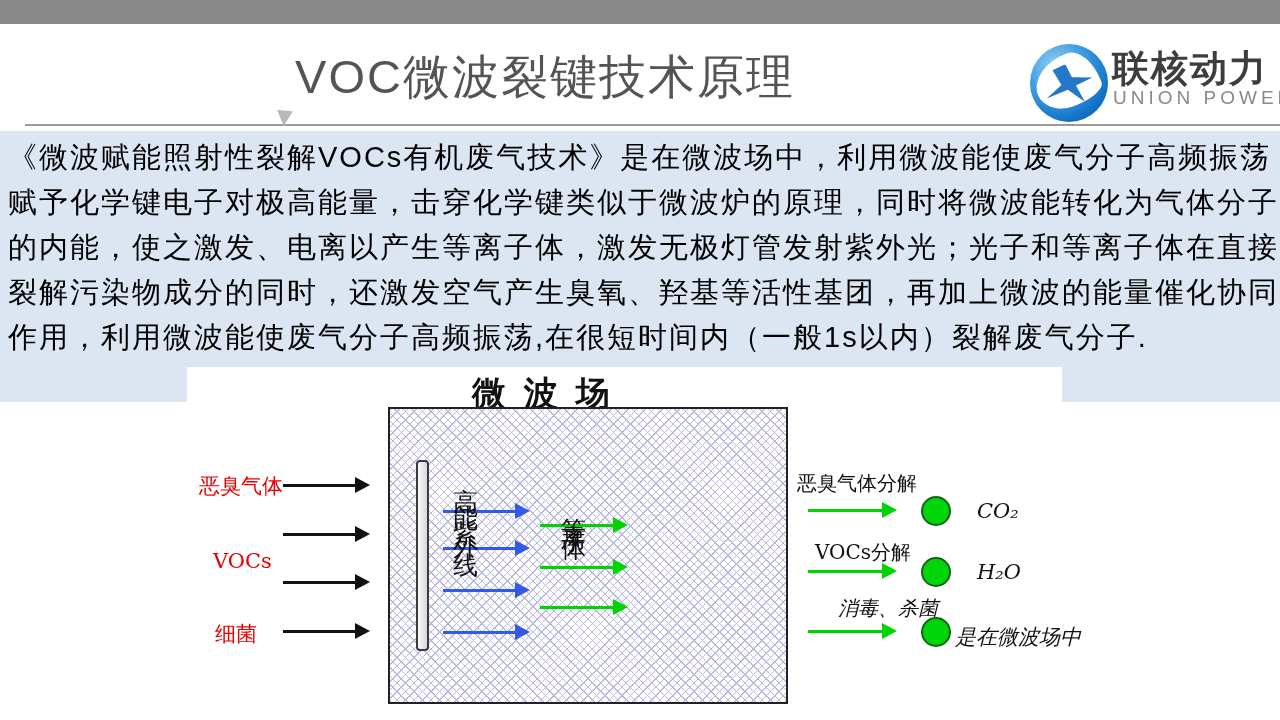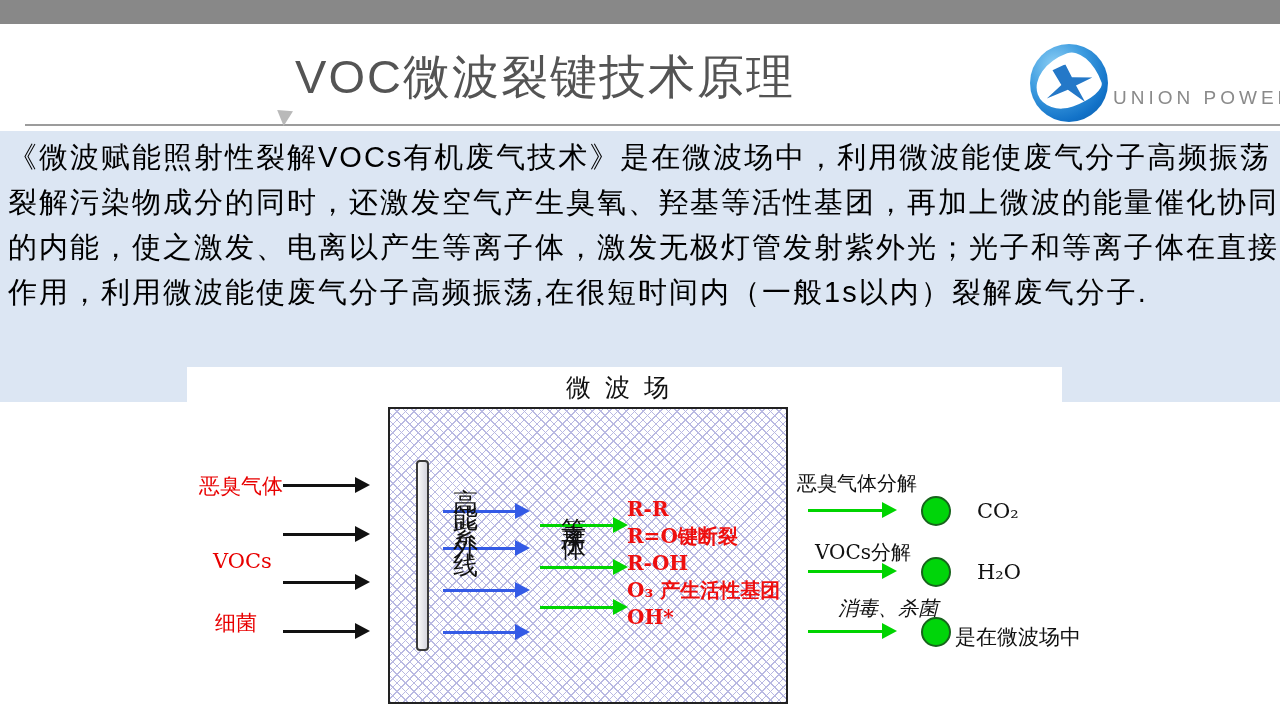--- a/index.html
+++ b/index.html
@@ -31,22 +31,22 @@
   
   .text-panel{position:absolute;left:0;top:107px;width:1280px;height:271px;
               background:#dce6f3;overflow:hidden;z-index:1;}
   .para-line{padding-left:8px;font-size:29px;line-height:45px;letter-spacing:2px;
              color:#000;white-space:nowrap;}
   .text-panel .para-wrap{padding-top:4px;}
 
   
   .diagram{position:absolute;left:187px;top:343px;width:875px;height:347px;background:#ffffff;z-index:2;}
   .serif{font-family:"DejaVu Serif","Liberation Serif",serif;}
-  .field-label{position:absolute;left:285px;top:4px;width:200px;text-align:right;
-               font-size:25px;letter-spacing:3px;color:#111;white-space:nowrap;}
+  .field-label{position:absolute;left:285px;top:4px;width:200px;text-align:left;
+               font-size:34px;letter-spacing:3px;color:#111;white-space:nowrap;font-weight:bold;}
   .mw-box{position:absolute;left:201px;top:40px;width:400px;height:297px;
           border:2px solid #222;background-color:#ffffff;box-sizing:border-box;
           background-image:
             repeating-linear-gradient(45deg,#b9b9e2 0,#b9b9e2 1px,transparent 1px,transparent 6px),
             repeating-linear-gradient(-45deg,#b9b9e2 0,#b9b9e2 1px,transparent 1px,transparent 6px);}
   .lamp{position:absolute;left:229px;top:93px;width:13px;height:191px;
         background:linear-gradient(90deg,#fafafa,#d5d5de);border:2px solid #3a3a3a;
         border-radius:4px;box-sizing:border-box;z-index:3;}
   .vcol{position:absolute;writing-mode:vertical-rl;text-orientation:upright;
         color:#111;white-space:nowrap;z-index:4;}
@@ -63,59 +63,61 @@
                border-bottom:8px solid transparent;}
   .a-black{color:#111111;}
   .a-blue{color:#335ae6;}
   .a-green{color:#00d400;}
 
   
   .in-label{position:absolute;color:#e80000;font-size:21px;white-space:nowrap;z-index:3;}
   .out-label{position:absolute;color:#111;font-size:20px;white-space:nowrap;z-index:3;}
   .dot{position:absolute;width:26px;height:26px;border-radius:50%;background:#00d50a;
        border:2px solid #17641c;box-sizing:content-box;z-index:3;}
-  .out-product{position:absolute;color:#111;font-size:21px;white-space:nowrap;z-index:3;}
+  .out-product{position:absolute;color:#111;font-size:21px;white-space:nowrap;z-index:3;font-style:italic;}
 
   
   .bottom-bar{position:absolute;left:0;top:707px;width:1280px;height:13px;background:#5f91dc;}
 </style>
 </head>
 <body>
 
 <div class="slide">
 
   <div class="title">VOC微波裂键技术原理</div>
 
   <div class="sphere">
     <div class="swoosh"></div>
     <div class="star"></div>
   </div>
+  <div class="logo-name">联核动力</div>
   <div class="logo-sub">UNION POWER</div>
 
   <div class="header-line"></div>
   <div class="marker"></div>
 
   <div class="text-panel">
     <div class="para-wrap">
       <div class="para-line">《微波赋能照射性裂解VOCs有机废气技术》是在微波场中，利用微波能使废气分子高频振荡，</div>
+      <div class="para-line">赋予化学键电子对极高能量，击穿化学键类似于微波炉的原理，同时将微波能转化为气体分子</div>
+      <div class="para-line">的内能，使之激发、电离以产生等离子体，激发无极灯管发射紫外光；光子和等离子体在直接</div>
       <div class="para-line">裂解污染物成分的同时，还激发空气产生臭氧、羟基等活性基团，再加上微波的能量催化协同</div>
-      <div class="para-line">的内能，使之激发、电离以产生等离子体，激发无极灯管发射紫外光；光子和等离子体在直接</div>
       <div class="para-line">作用，利用微波能使废气分子高频振荡,在很短时间内（一般1s以内）裂解废气分子.</div>
     </div>
   </div>
 
   <div class="diagram">
 
     <div class="field-label serif">微 波 场</div>
     <div class="mw-box"></div>
     <div class="lamp"></div>
 
     <div class="in-label serif" style="left:12px;top:105px;">恶臭气体</div>
     <div class="in-label serif" style="left:26px;top:182px;">VOCs</div>
-    <div class="in-label serif" style="left:28px;top:242px;">细菌</div>
+    <div class="in-label serif" style="left:28px;top:253px;">细菌</div>
 
     <div class="arrow a-black" style="left:96px;top:118px;width:87px;">
         <i class="line"></i>
         <i class="head"></i>
       </div>
     <div class="arrow a-black" style="left:96px;top:167px;width:87px;">
         <i class="line"></i>
         <i class="head"></i>
       </div>
     <div class="arrow a-black" style="left:96px;top:215px;width:87px;">
@@ -152,27 +154,20 @@
       </div>
     <div class="arrow a-green" style="left:353px;top:200px;width:88px;">
         <i class="line"></i>
         <i class="head"></i>
       </div>
     <div class="arrow a-green" style="left:353px;top:240px;width:88px;">
         <i class="line"></i>
         <i class="head"></i>
       </div>
 
-    <div class="reactions serif">
-      <div>R-R</div>
-      <div>R=O键断裂</div>
-      <div>R-OH</div>
-      <div>O₃ 产生活性基团</div>
-      <div>OH*</div>
-    </div>
 
     <div class="out-label serif" style="left:610px;top:103px;">恶臭气体分解</div>
     <div class="arrow a-green" style="left:621px;top:143px;width:89px;">
         <i class="line"></i>
         <i class="head"></i>
       </div>
     <div class="dot" style="left:734px;top:129px;"></div>
     <div class="out-product serif" style="left:790px;top:132px;">CO₂</div>
 
     <div class="out-label serif" style="left:628px;top:172px;">VOCs分解</div>

